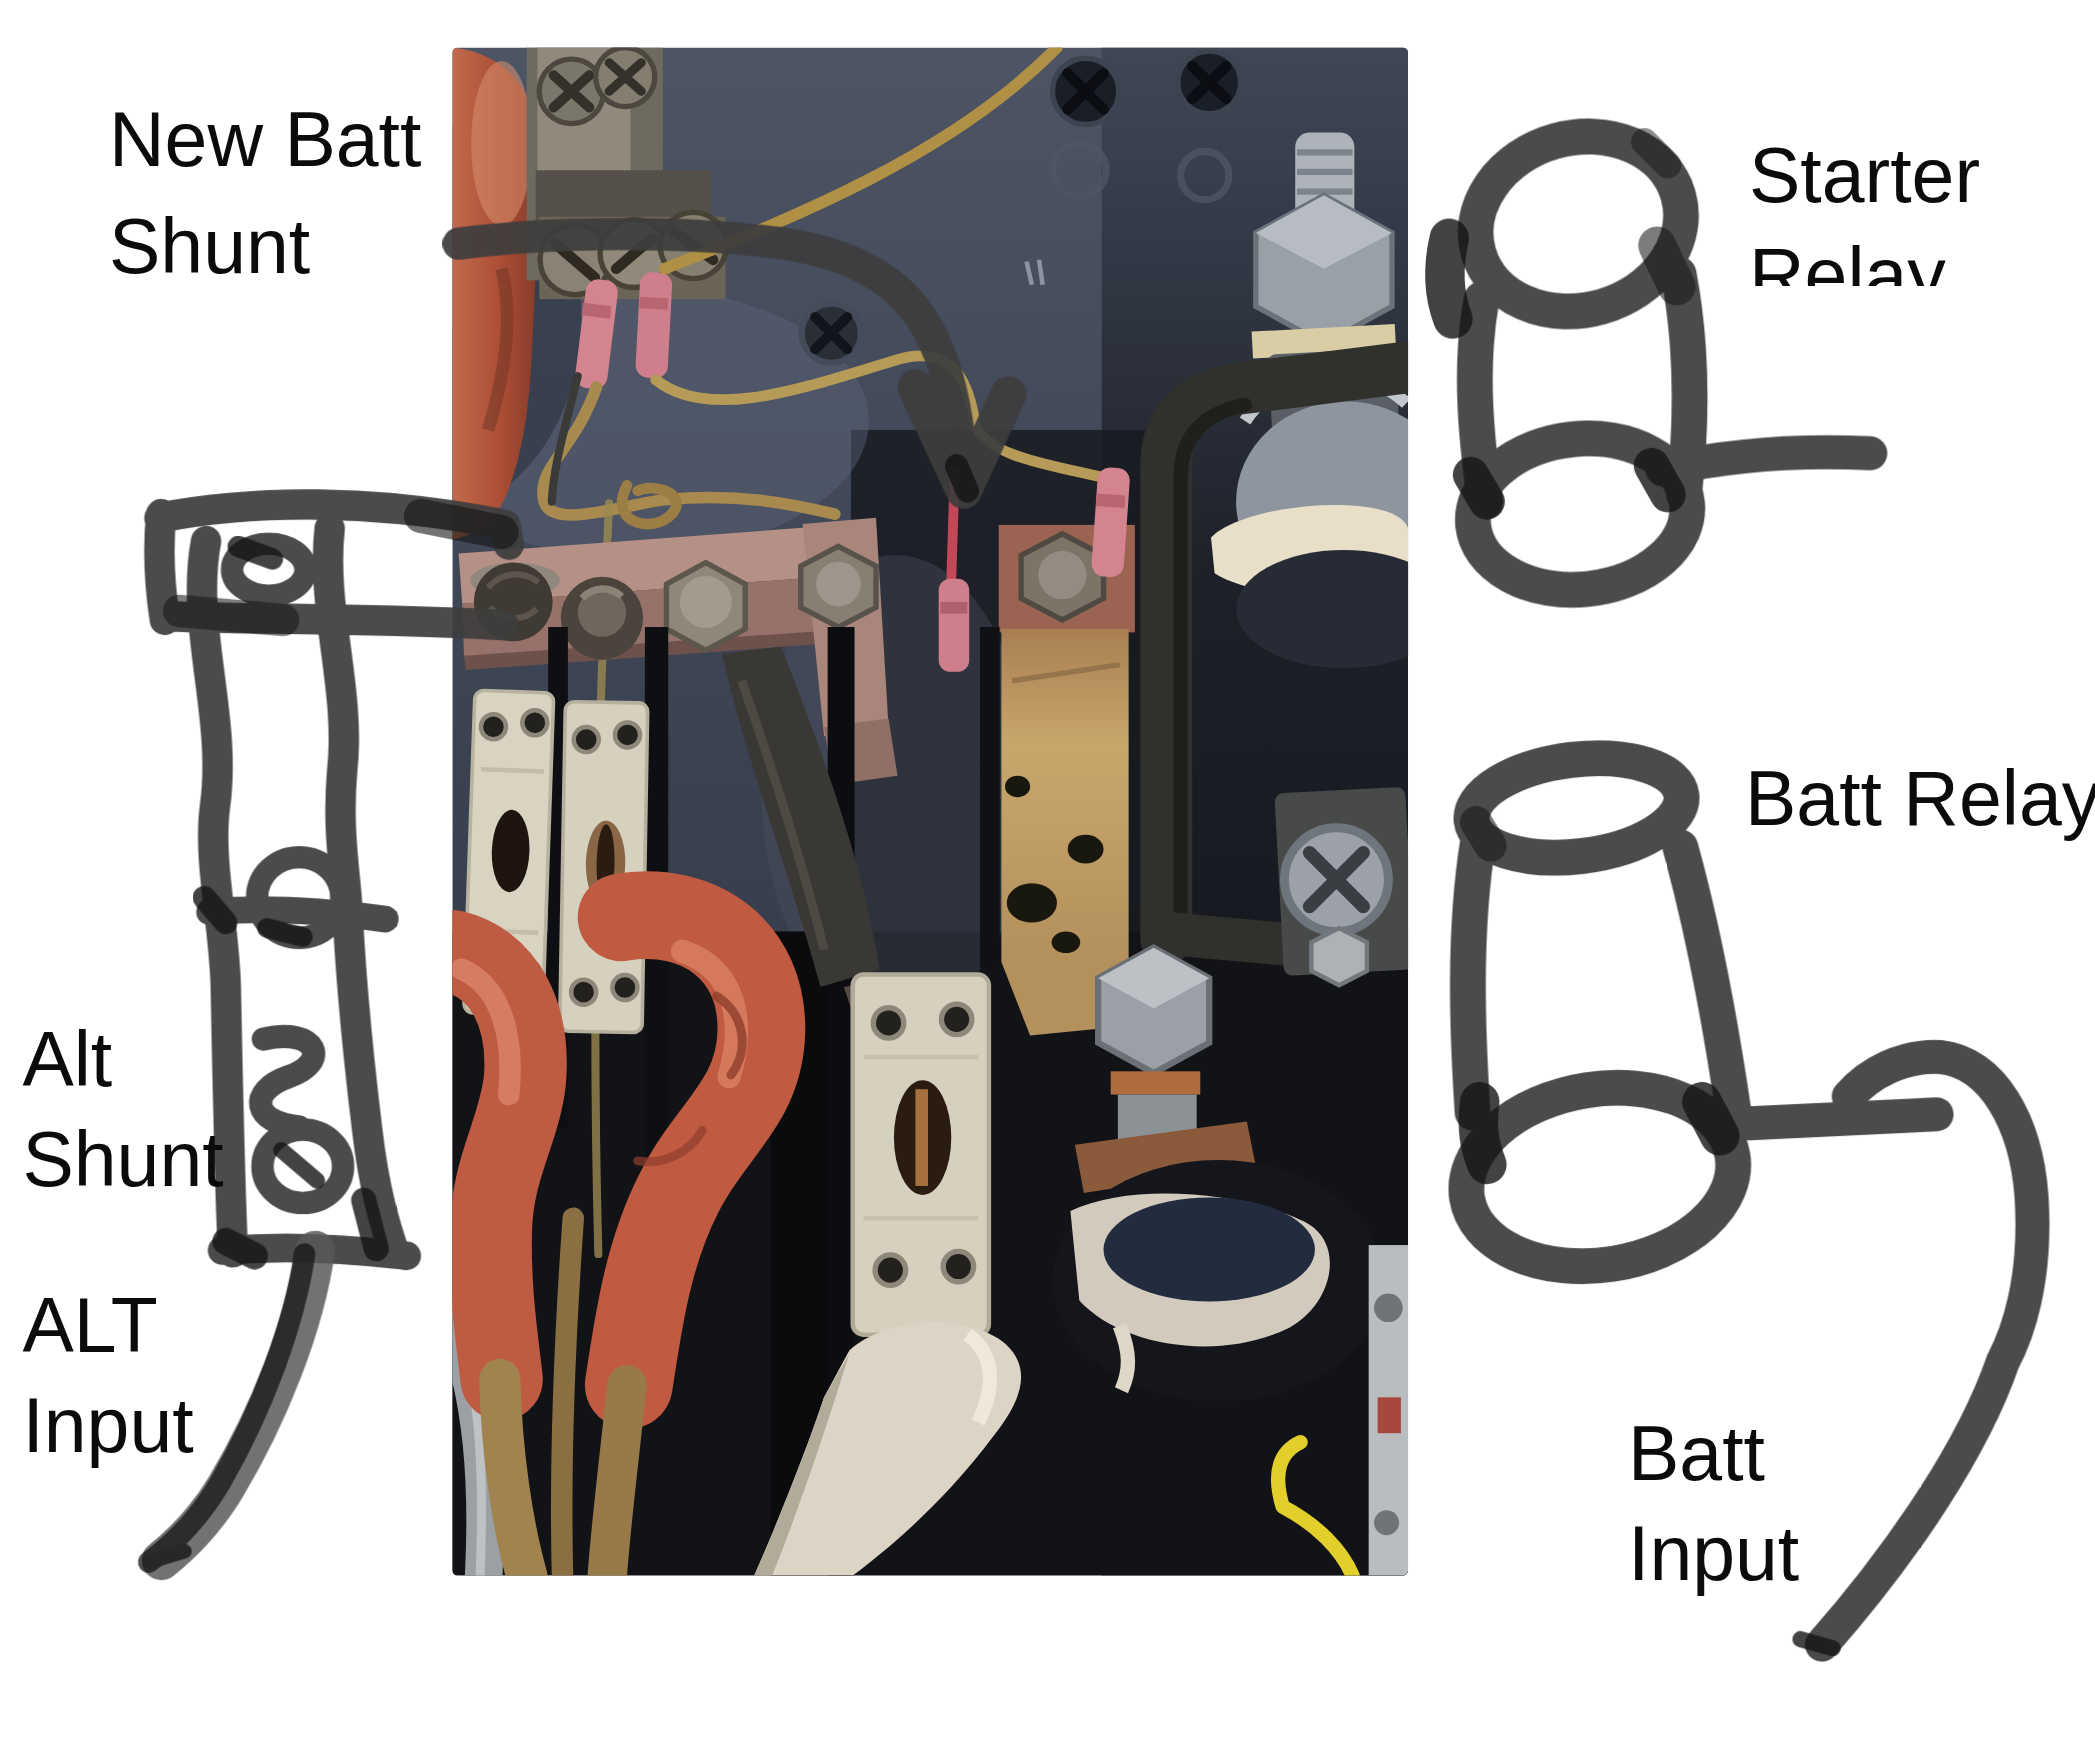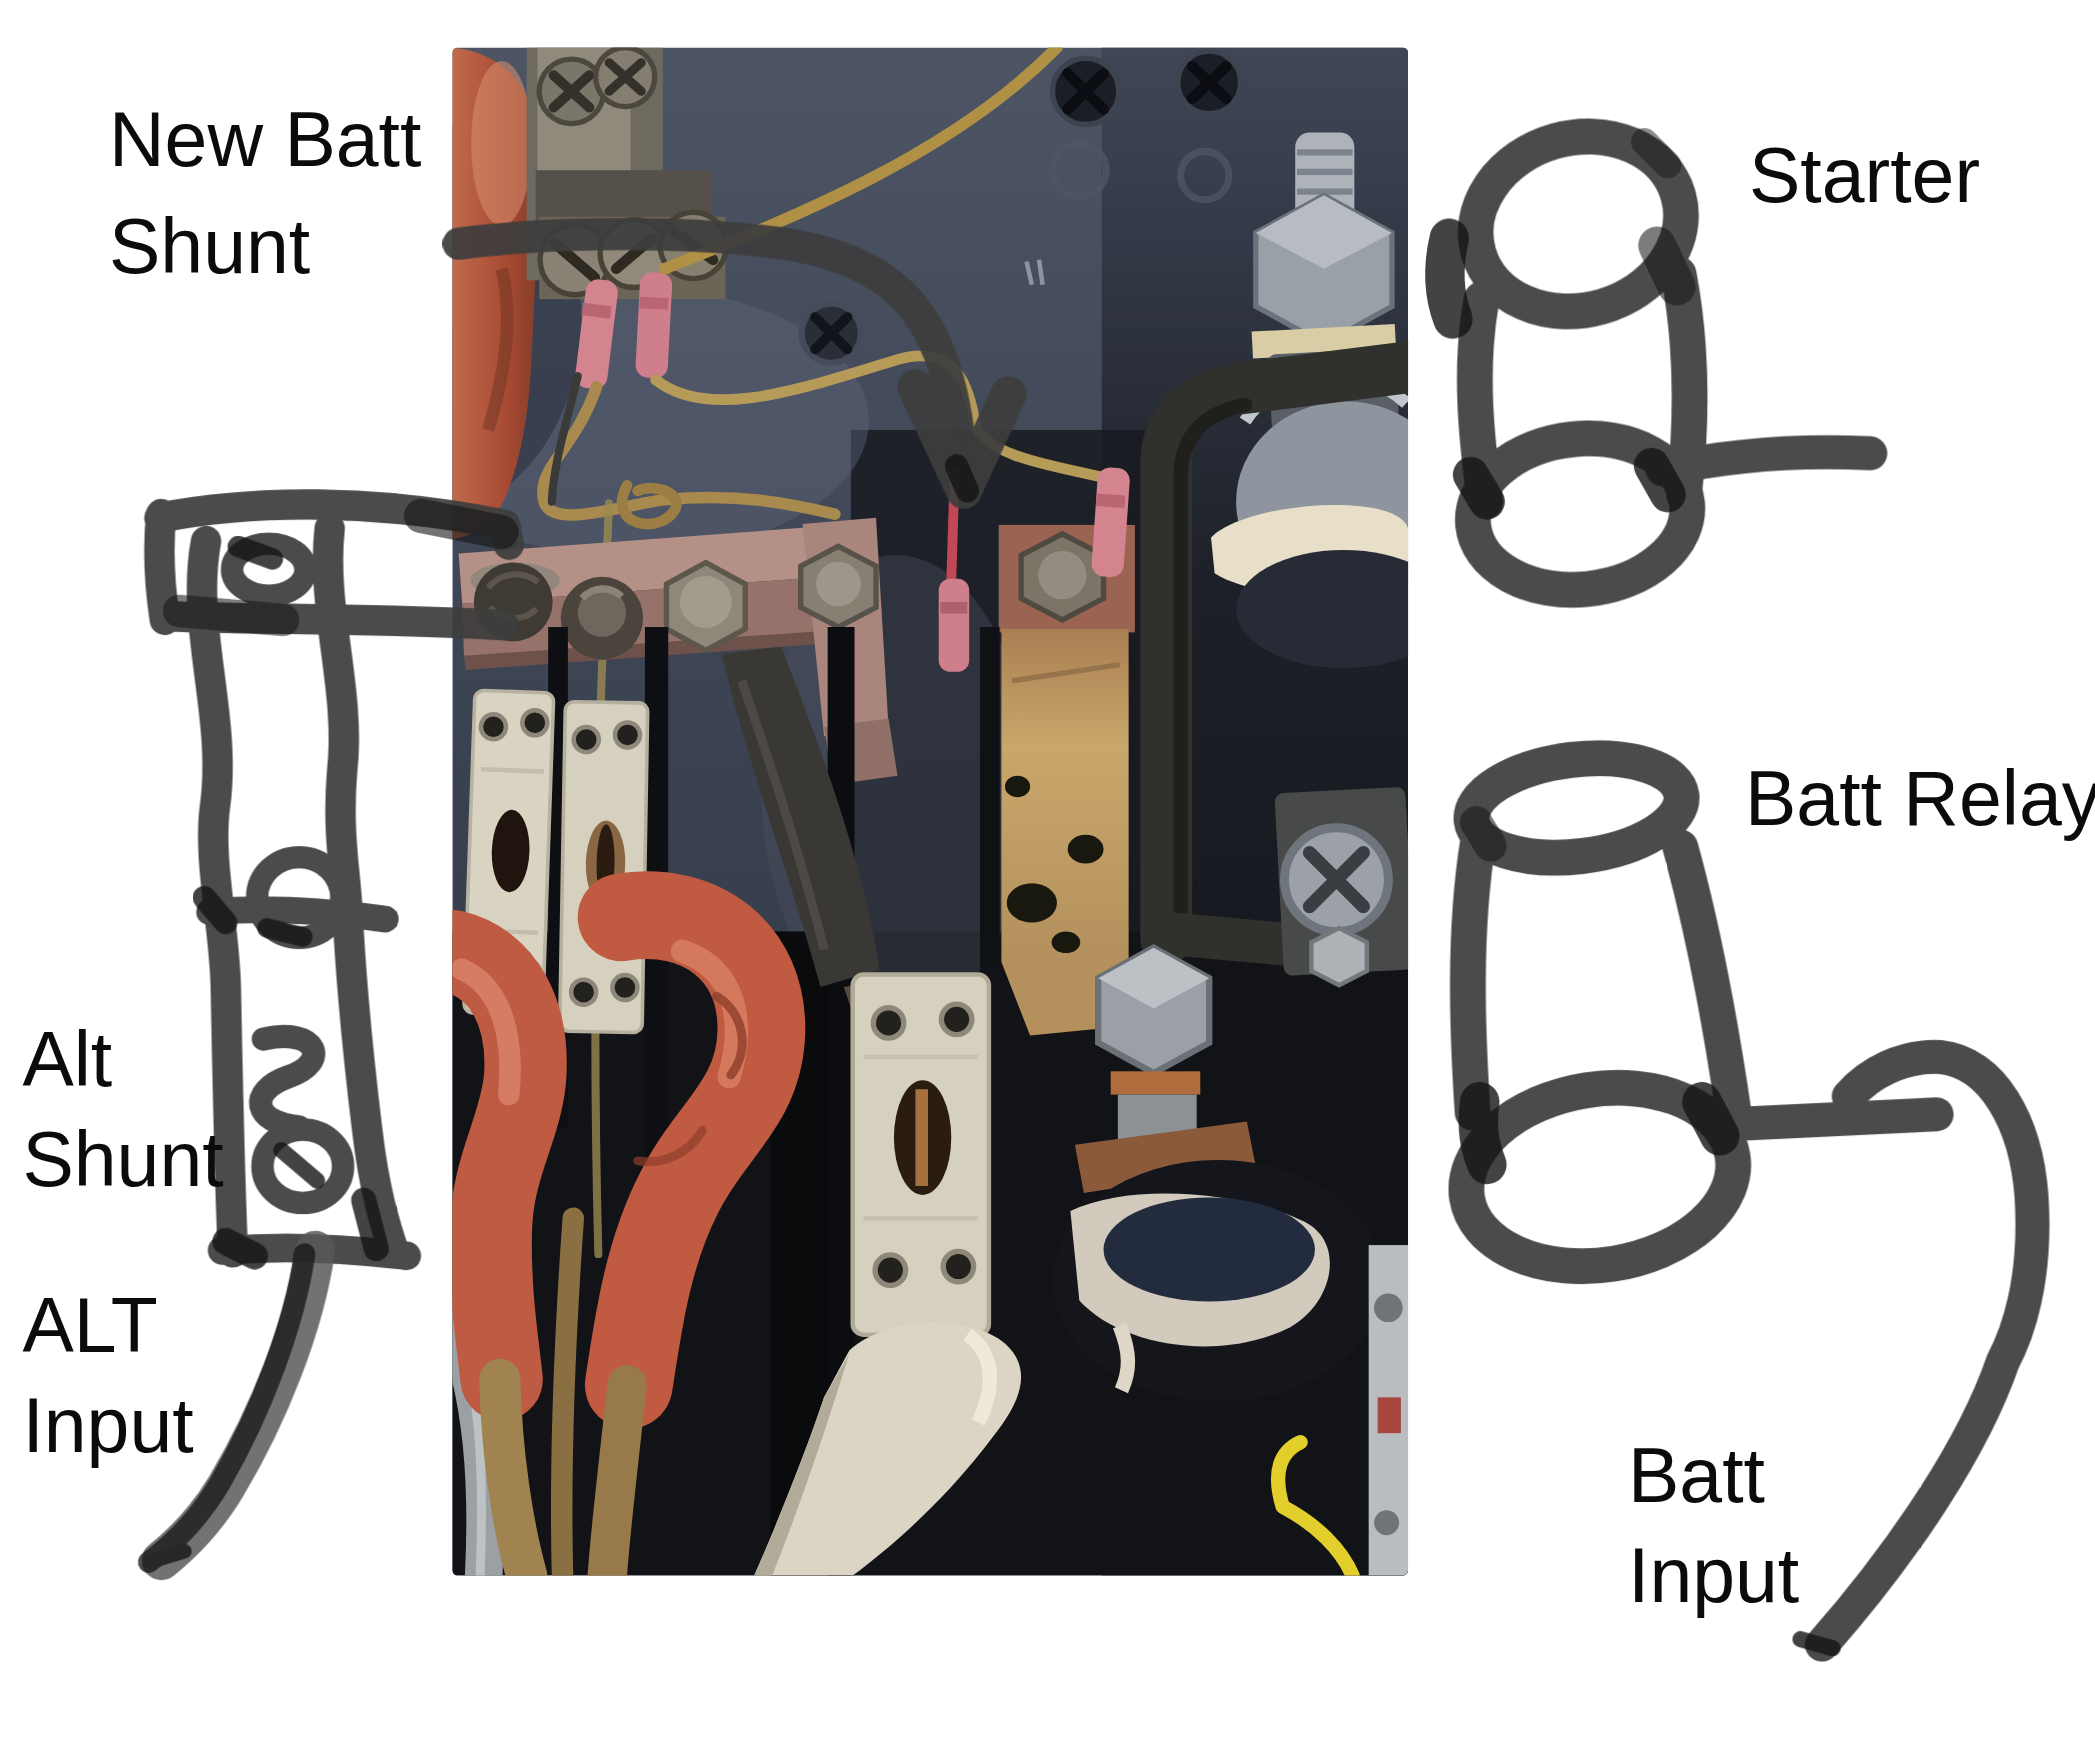--- a/index.html
+++ b/index.html
@@ -326,33 +326,34 @@
   </g>
 </svg>
 
 <div class="label label--wide" style="left:109px;top:86px;">
   <div>New Batt</div>
   <div>Shunt</div>
 </div>
 
 <div class="label label--clip" style="left:1749px;top:125px;">
   <div>Starter</div>
+  <div>Relay</div>
 </div>
 
 <div class="label" style="left:1745px;top:748px;">Batt Relay</div>
 
 <div class="label" style="left:22.4px;top:1009px;">
   <div>Alt</div>
   <div>Shunt</div>
 </div>
 
 <div class="label" style="left:22.4px;top:1275px;">
   <div>ALT</div>
   <div>Input</div>
 </div>
 
-<div class="label" style="left:1628px;top:1403px;margin-top:22px;">
+<div class="label" style="left:1628px;top:1403px;">
   <div>Batt</div>
   <div>Input</div>
 </div>
 
 </div>
 
 
 </body></html>

